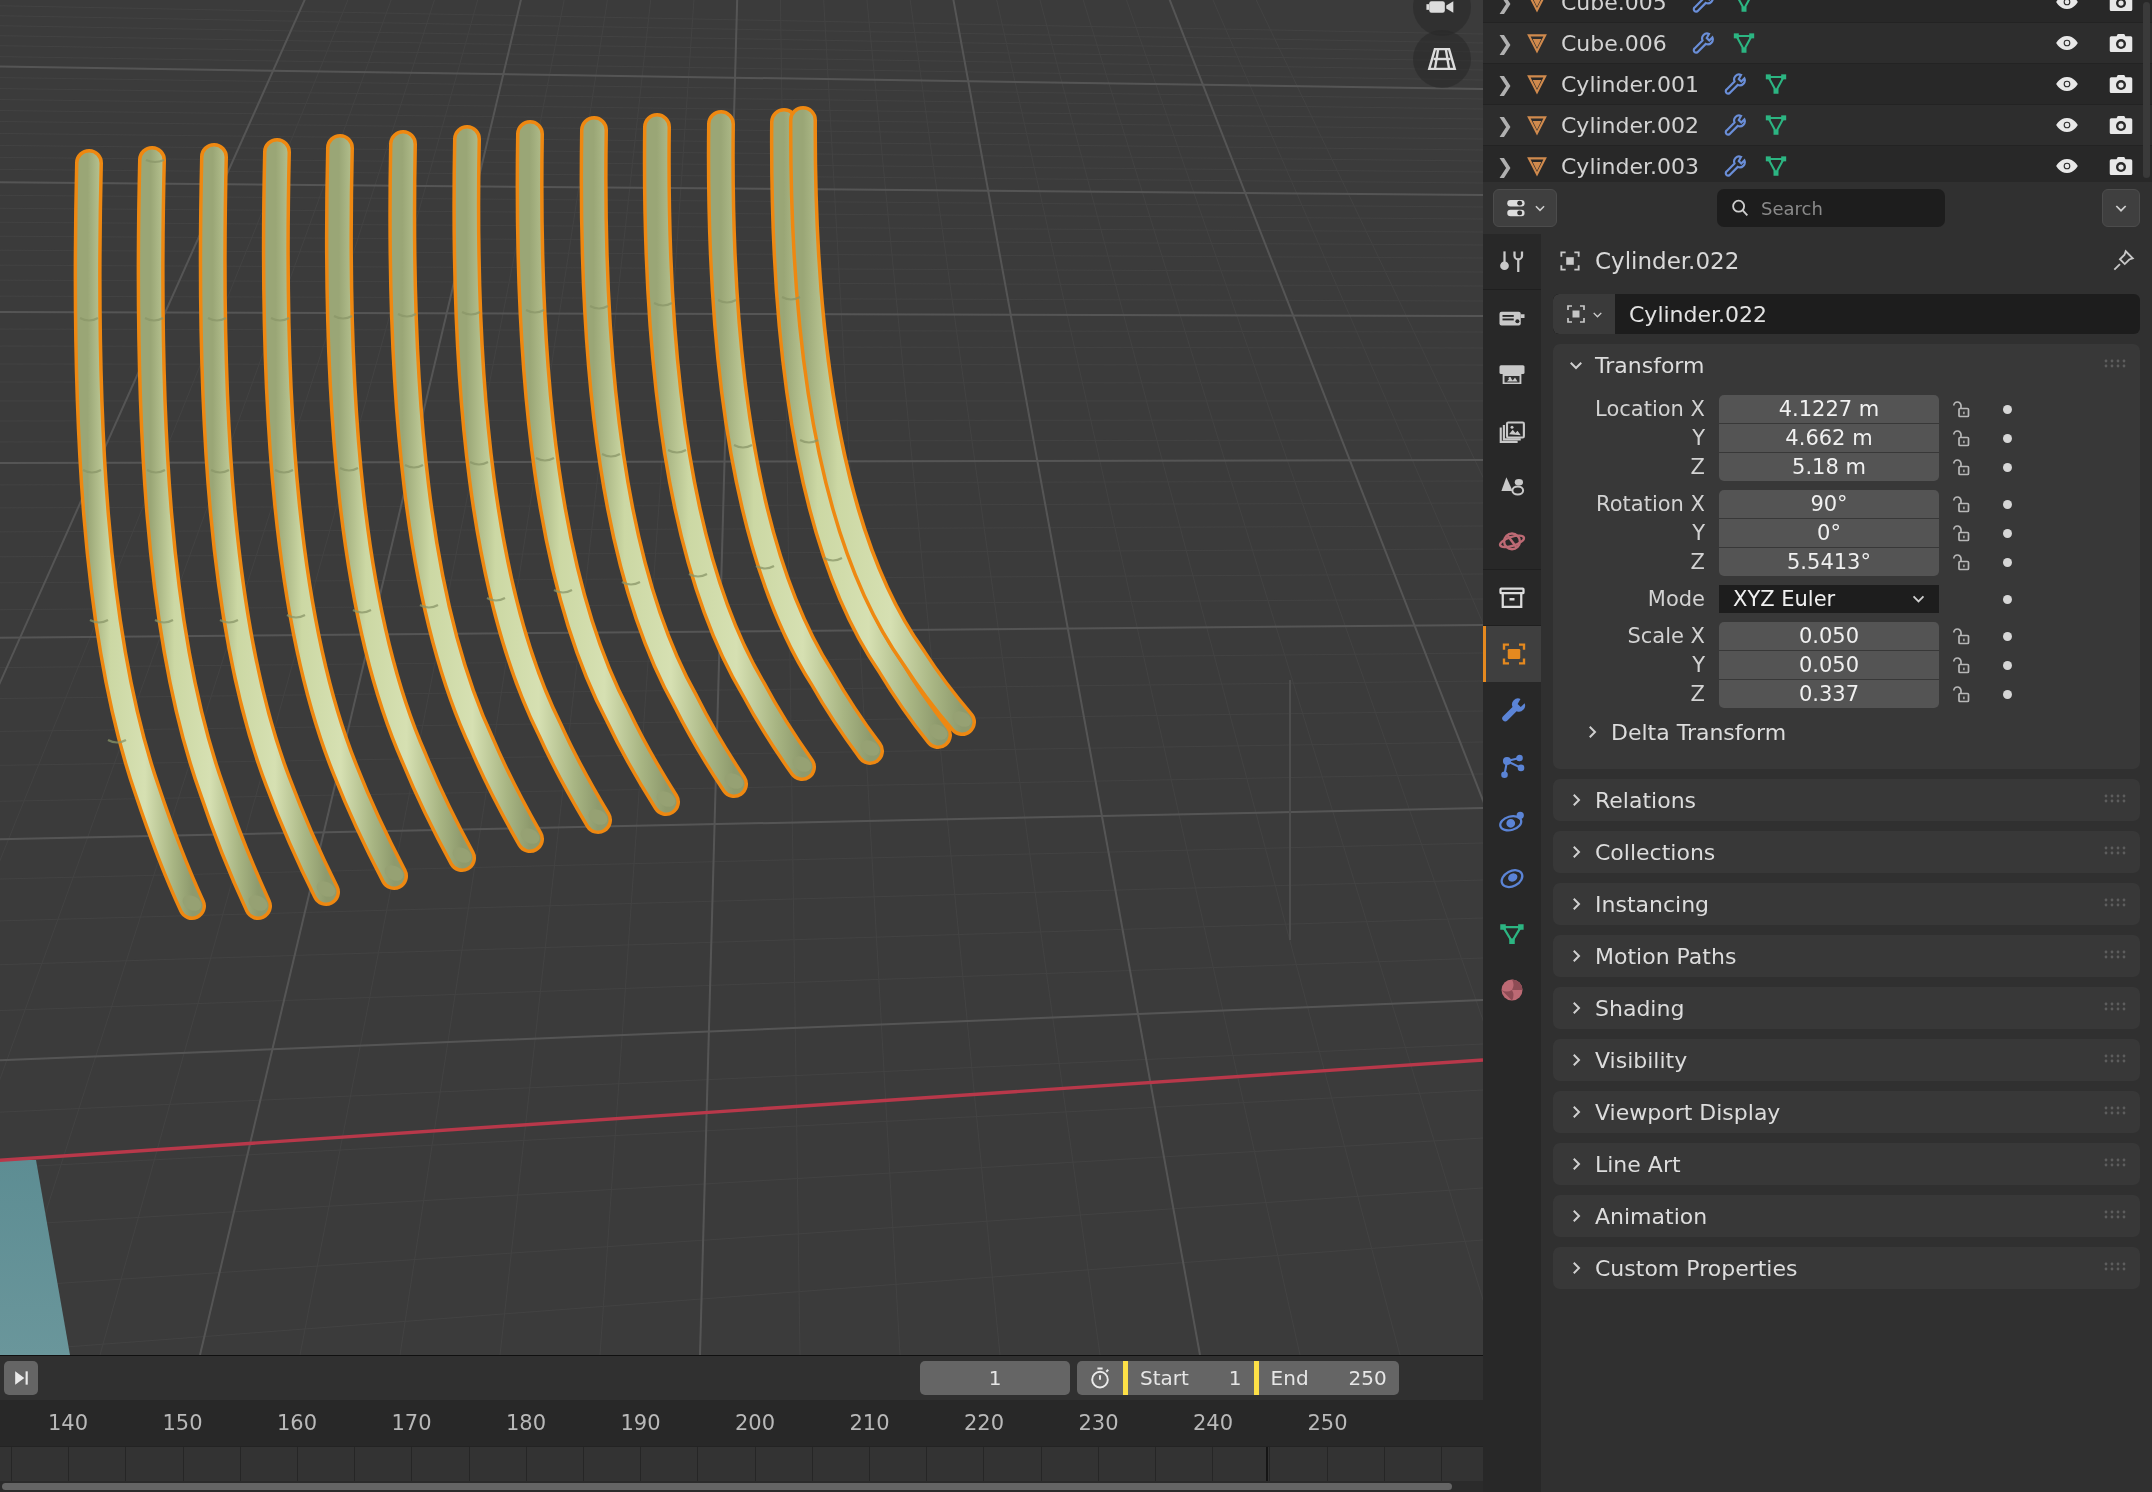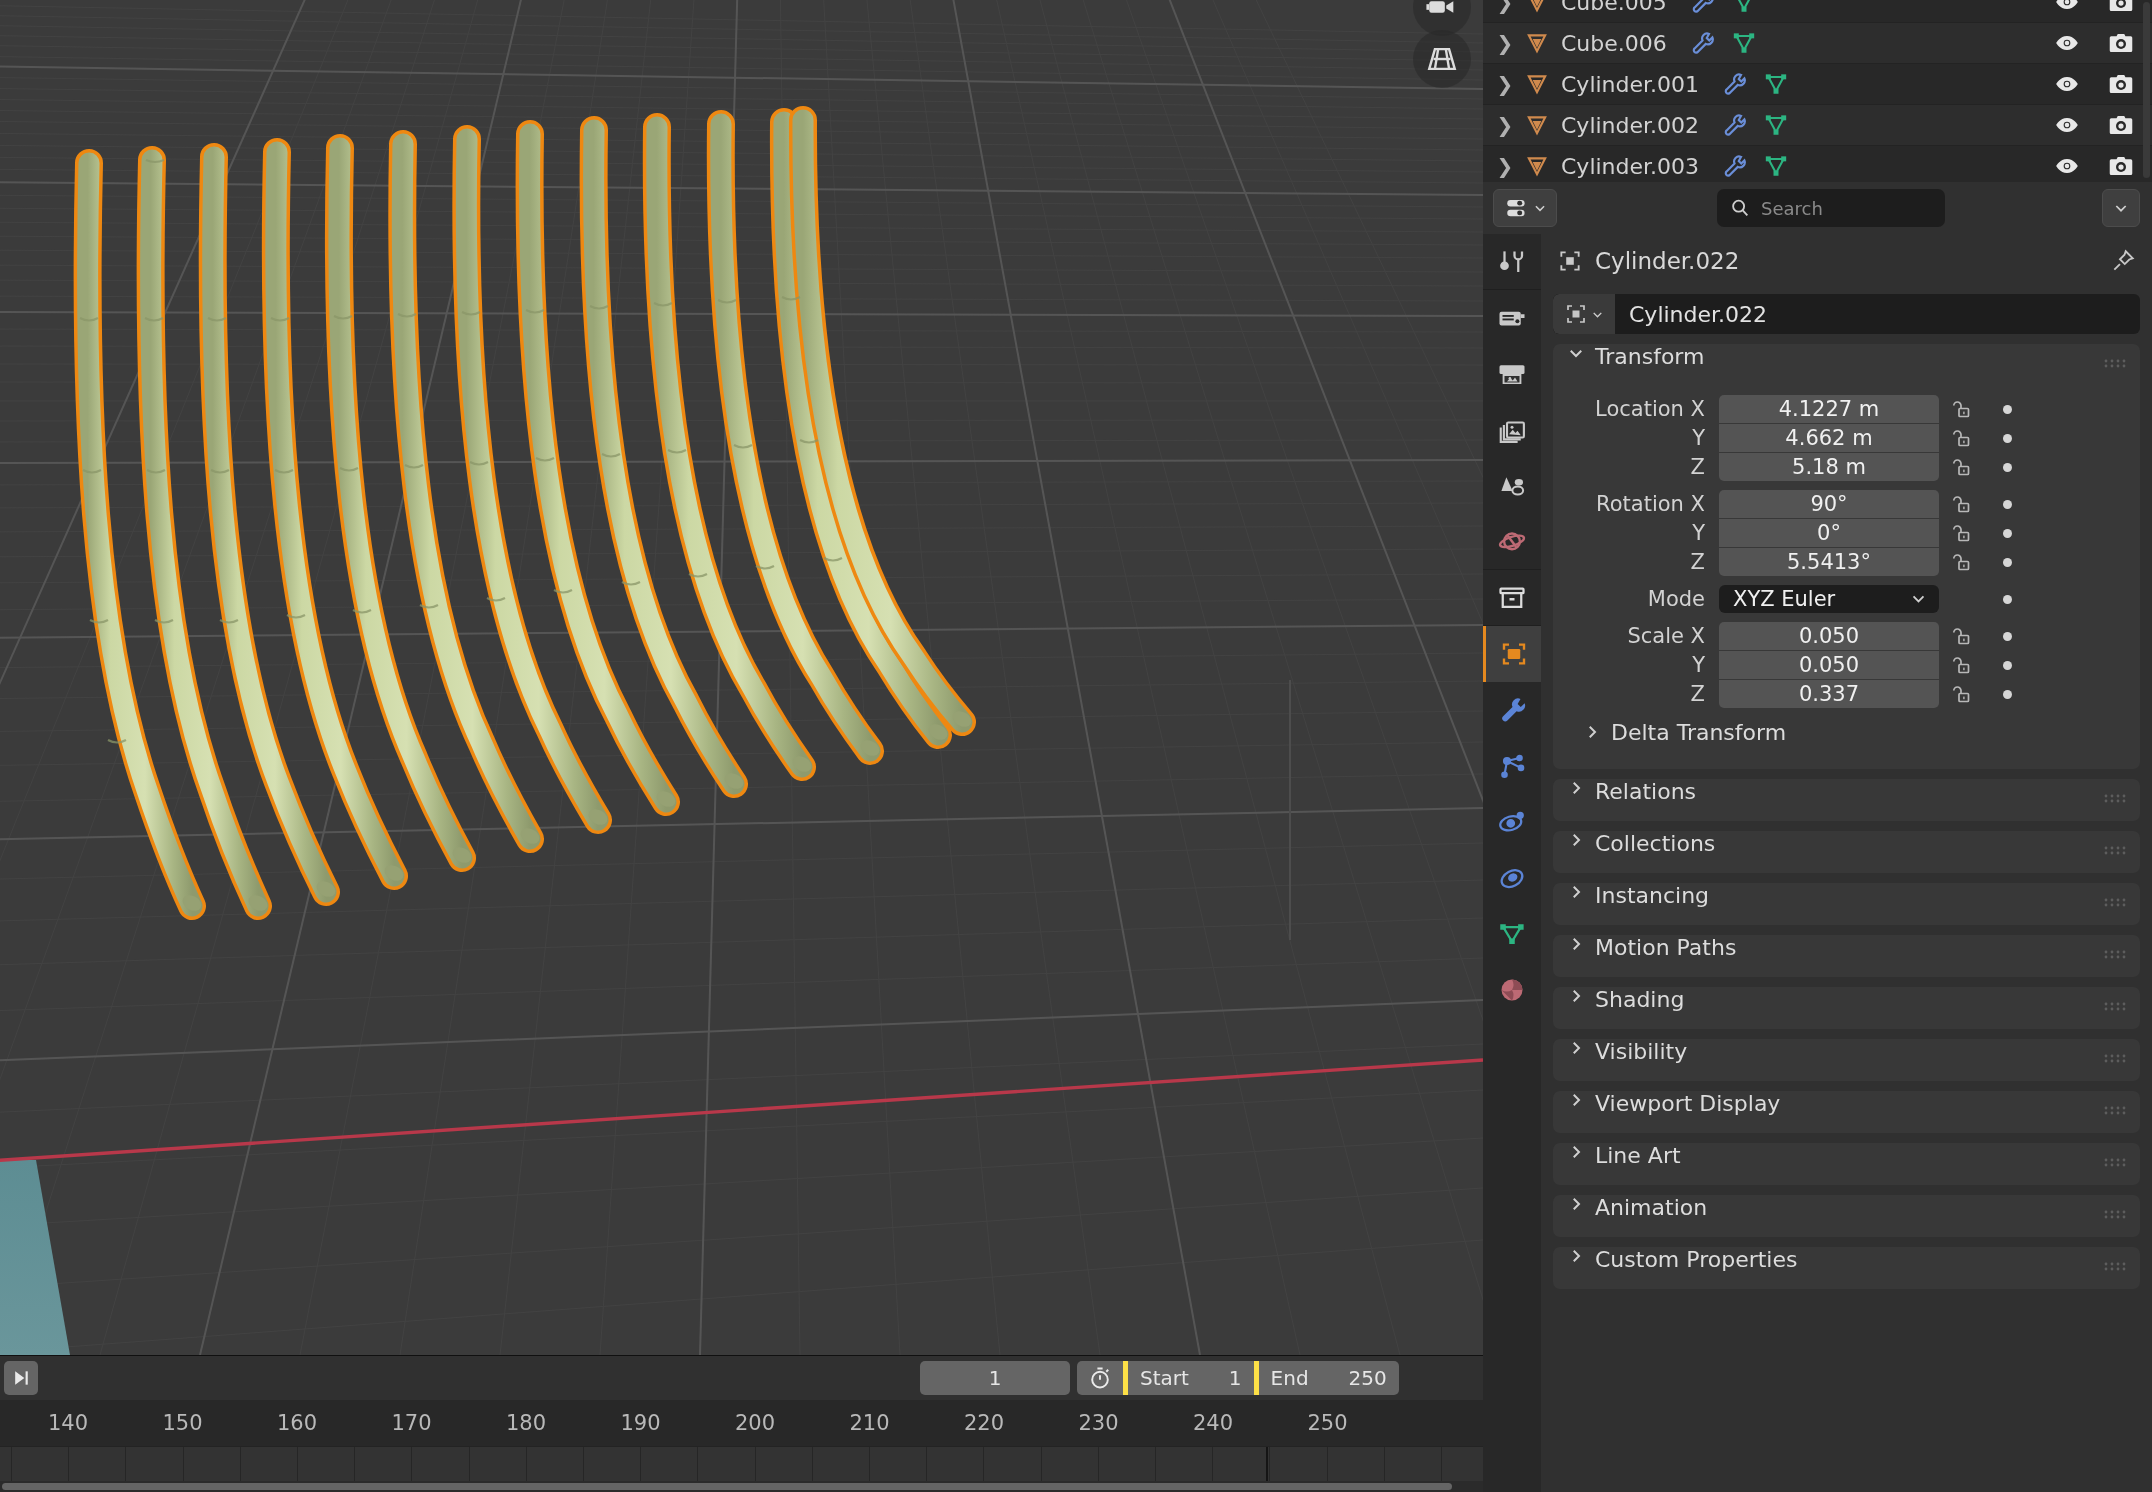--- a/index.html
+++ b/index.html
@@ -87,36 +87,36 @@
 
   .namefield { margin:6px 12px 0 12px; height:40px; display:flex; background:#1d1d1d;
     border-radius:6px; overflow:hidden; }
   .namefield .nf-icon { width:62px; background:#3a3a3a; display:flex; align-items:center;
     justify-content:center; gap:3px; border-radius:6px 0 0 6px; }
   .namefield .nf-val { flex:1; display:flex; align-items:center; padding-left:14px;
     color:#e2e2e2; font-size:22px; }
 
   .panel { margin:10px 12px 0 12px; background:#383838; border-radius:7px; }
   .panel-open { background:#383838; padding-bottom:14px; }
-  .panel-head { height:42px; display:flex; align-items:flex-start; padding:0 14px; position:relative; }
+  .panel-head { height:42px; display:flex; align-items:center; padding:0 14px; position:relative; }
   .panel-head .ptitle { color:#dcdcdc; font-size:22px; margin-left:10px; }
   .dots { position:absolute; right:14px; top:14px; width:22px; height:14px; }
 
   .sub-head { height:46px; display:flex; align-items:center; padding-left:30px; }
   .sub-head .stitle { color:#dcdcdc; font-size:22px; margin-left:10px; }
 
   .prop-row { height:28px; display:flex; align-items:center; margin:0 0 1px 0; padding:0 14px; }
   .prop-row.gap { margin-top:9px; }
   .prop-label { width:152px; text-align:right; color:#d2d2d2; font-size:21px; padding-right:14px; }
   .prop-field { width:220px; height:28px; background:#545454; display:flex; align-items:center;
     justify-content:center; color:#f0f0f0; font-size:21px; }
   .prop-field.top { border-radius:5px 5px 0 0; }
   .prop-field.bot { border-radius:0 0 5px 5px; }
   .prop-field.solo { border-radius:5px; }
-  .prop-field.dark { background:#1d1d1d; border-radius:6px; justify-content:flex-start;
+  .prop-field.dark { background:#1d1d1d; border-radius:0; justify-content:flex-start;
     padding-left:14px; position:relative; }
   .prop-field.dark .dd-chev { position:absolute; right:12px; top:5px; }
   .lockcell { width:48px; display:flex; align-items:center; justify-content:center; }
   .dotcell { width:40px; display:flex; align-items:center; justify-content:center; }
   .dotcell .anim-dot { width:9px; height:9px; border-radius:50%; background:#d6d6d6; }
 
   svg { display:block; }
 </style>
 </head>
 <body>

